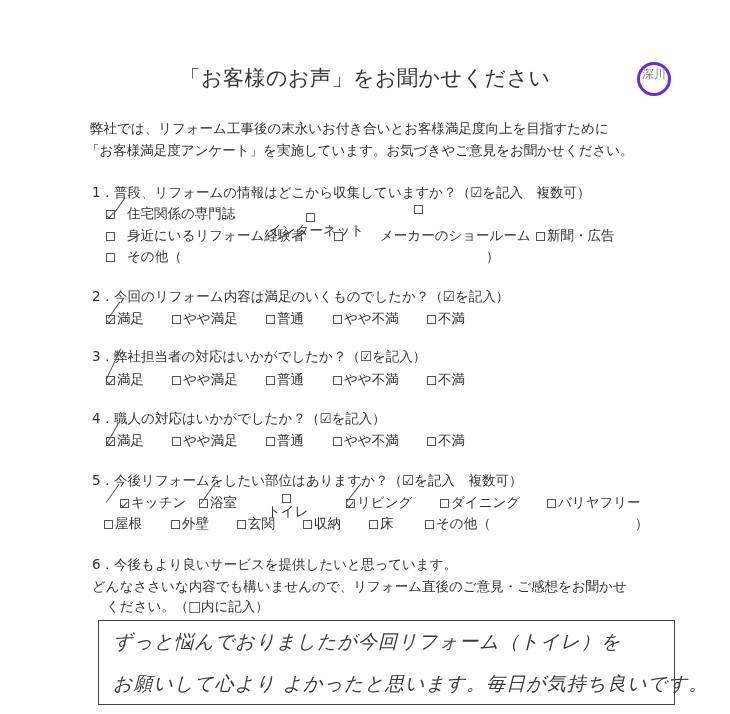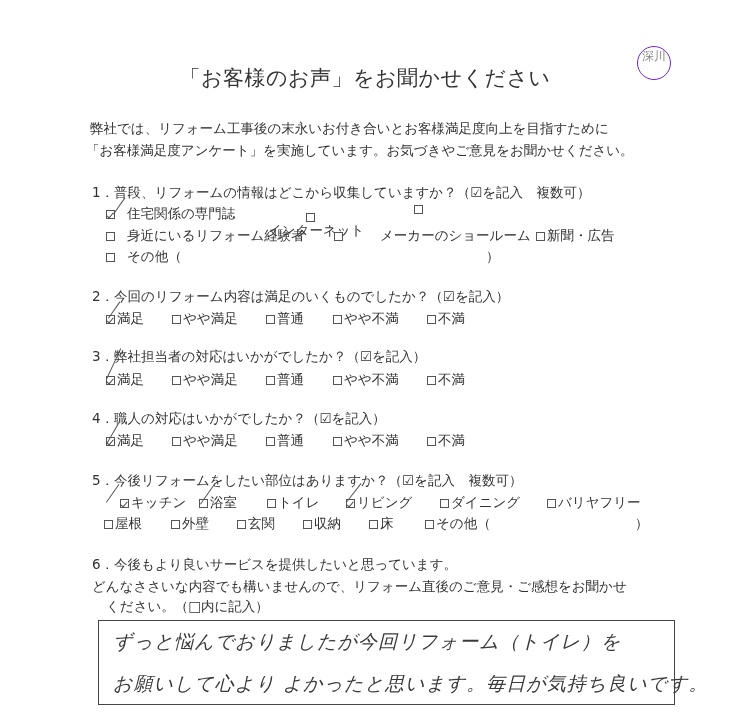--- a/index.html
+++ b/index.html
@@ -4,22 +4,22 @@
   <style>
     html, body { margin: 0; padding: 0; background: #ffffff; }
     body {
       width: 730px; height: 714px; position: relative; overflow: hidden;
       font-family: "DejaVu Sans", "Liberation Sans", sans-serif;
       color: #2b2b2b;
     }
     .abs { position: absolute; white-space: nowrap; }
     .title { left: 0; width: 730px; top: 64px; text-align: center; font-size: 21px; color: #333; letter-spacing: 0.5px; }
     .stamp {
-      left: 637px; top: 46px; width: 34px; height: 34px; border-radius: 50%;
-      border: 1px solid #6d28d9; color: #8a8a8a; font-size: 12px; line-height: 13px;
+      left: 637px; top: 62px; width: 34px; height: 34px; border-radius: 50%;
+      border: 3px solid #6d28d9; color: #8a8a8a; font-size: 12px; line-height: 13px;
       text-align: center; font-family: "DejaVu Serif", serif; box-sizing: border-box; padding-top: 3px;
     }
     .intro { left: 90px; font-size: 13.5px; color: #333; }
     .q { font-size: 13.5px; color: #333; }
     .opt { font-size: 13.5px; color: #333; display: flex; align-items: center; }
     .box {
       display: inline-block; width: 9px; height: 9px; border: 1px solid #555;
       margin-right: 2px; position: relative; box-sizing: border-box; flex: none;
     }
     .box.spaced { margin-right: 12px; }
@@ -151,21 +151,21 @@
 <div class="pen-stroke" style="left:200px; top:478px; height:26px; transform: rotate(35deg);"></div>
 <div class="pen-stroke" style="left:346px; top:478px; height:24px; transform: rotate(38deg);"></div>
 <div class="abs opt" style="left:104px; top:494px;padding-left:16px;">
   <span class="box checked"></span>
   <span>キッチン</span>
 </div>
 <div class="abs opt" style="left:199px; top:494px;">
   <span class="box"></span>
   <span>浴室</span>
 </div>
-<div class="abs opt" style="left:267px; top:494px;">
+<div class="abs opt" style="left:267px; top:494px;flex-direction:column;">
   <span class="box"></span>
   <span>トイレ</span>
 </div>
 <div class="abs opt" style="left:346px; top:494px;">
   <span class="box checked"></span>
   <span>リビング</span>
 </div>
 <div class="abs opt" style="left:440px; top:494px;">
   <span class="box"></span>
   <span>ダイニング</span>

